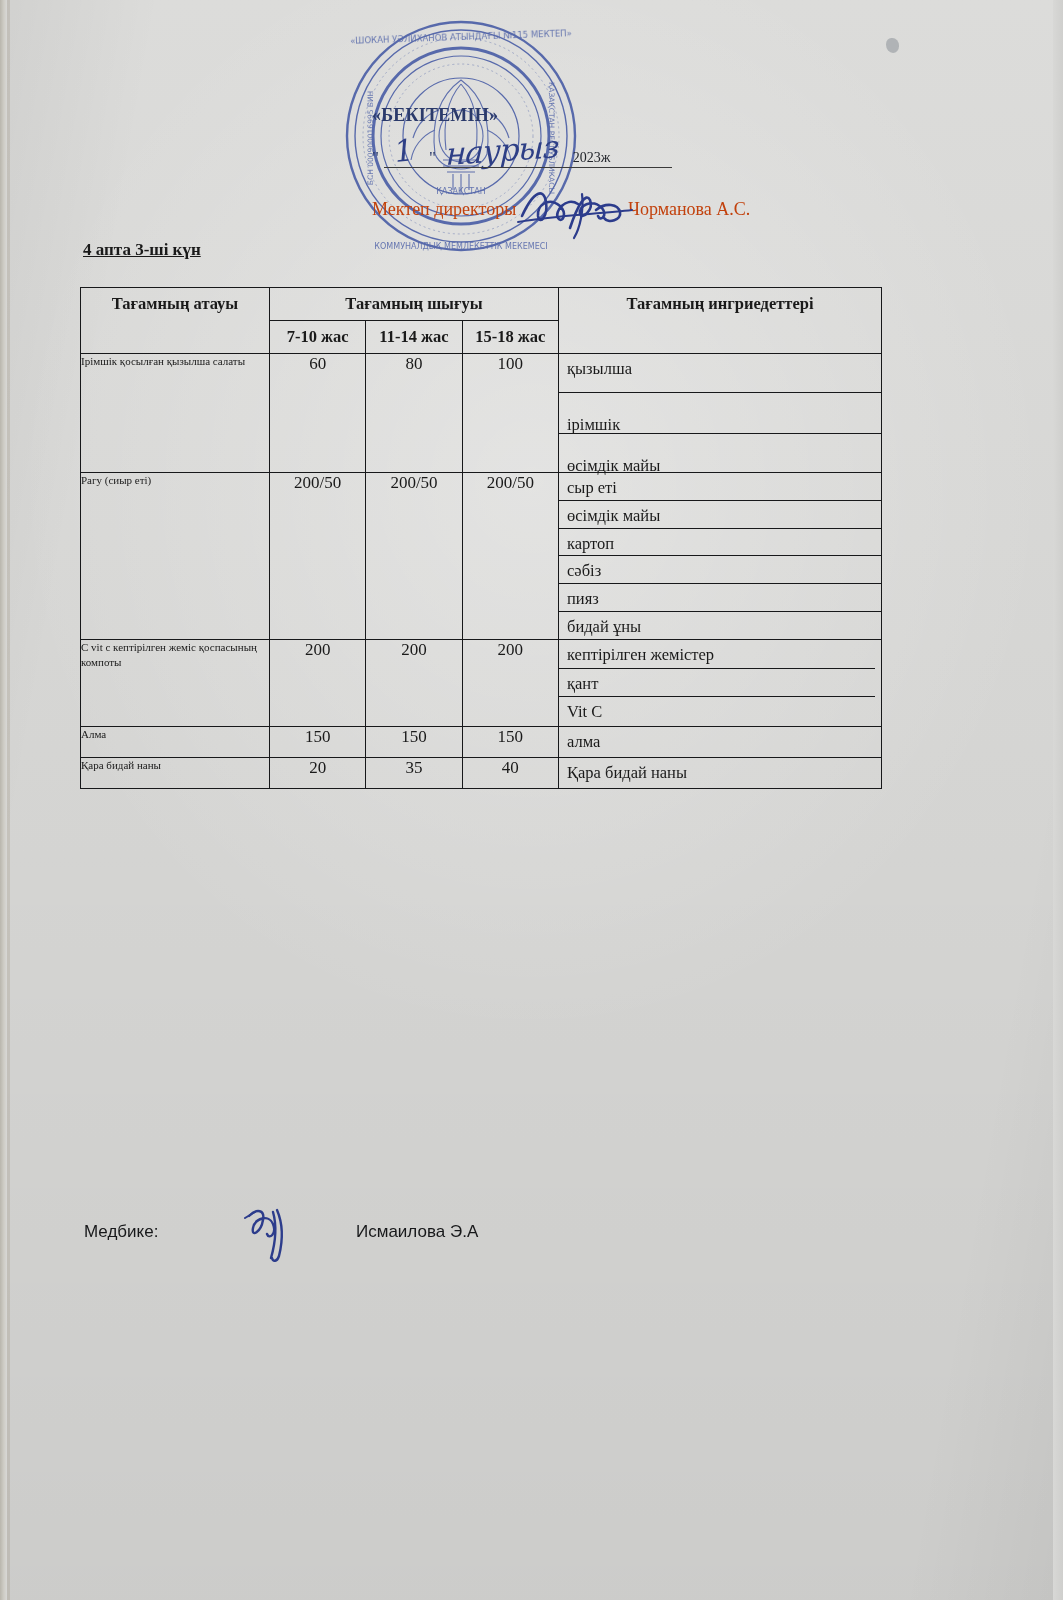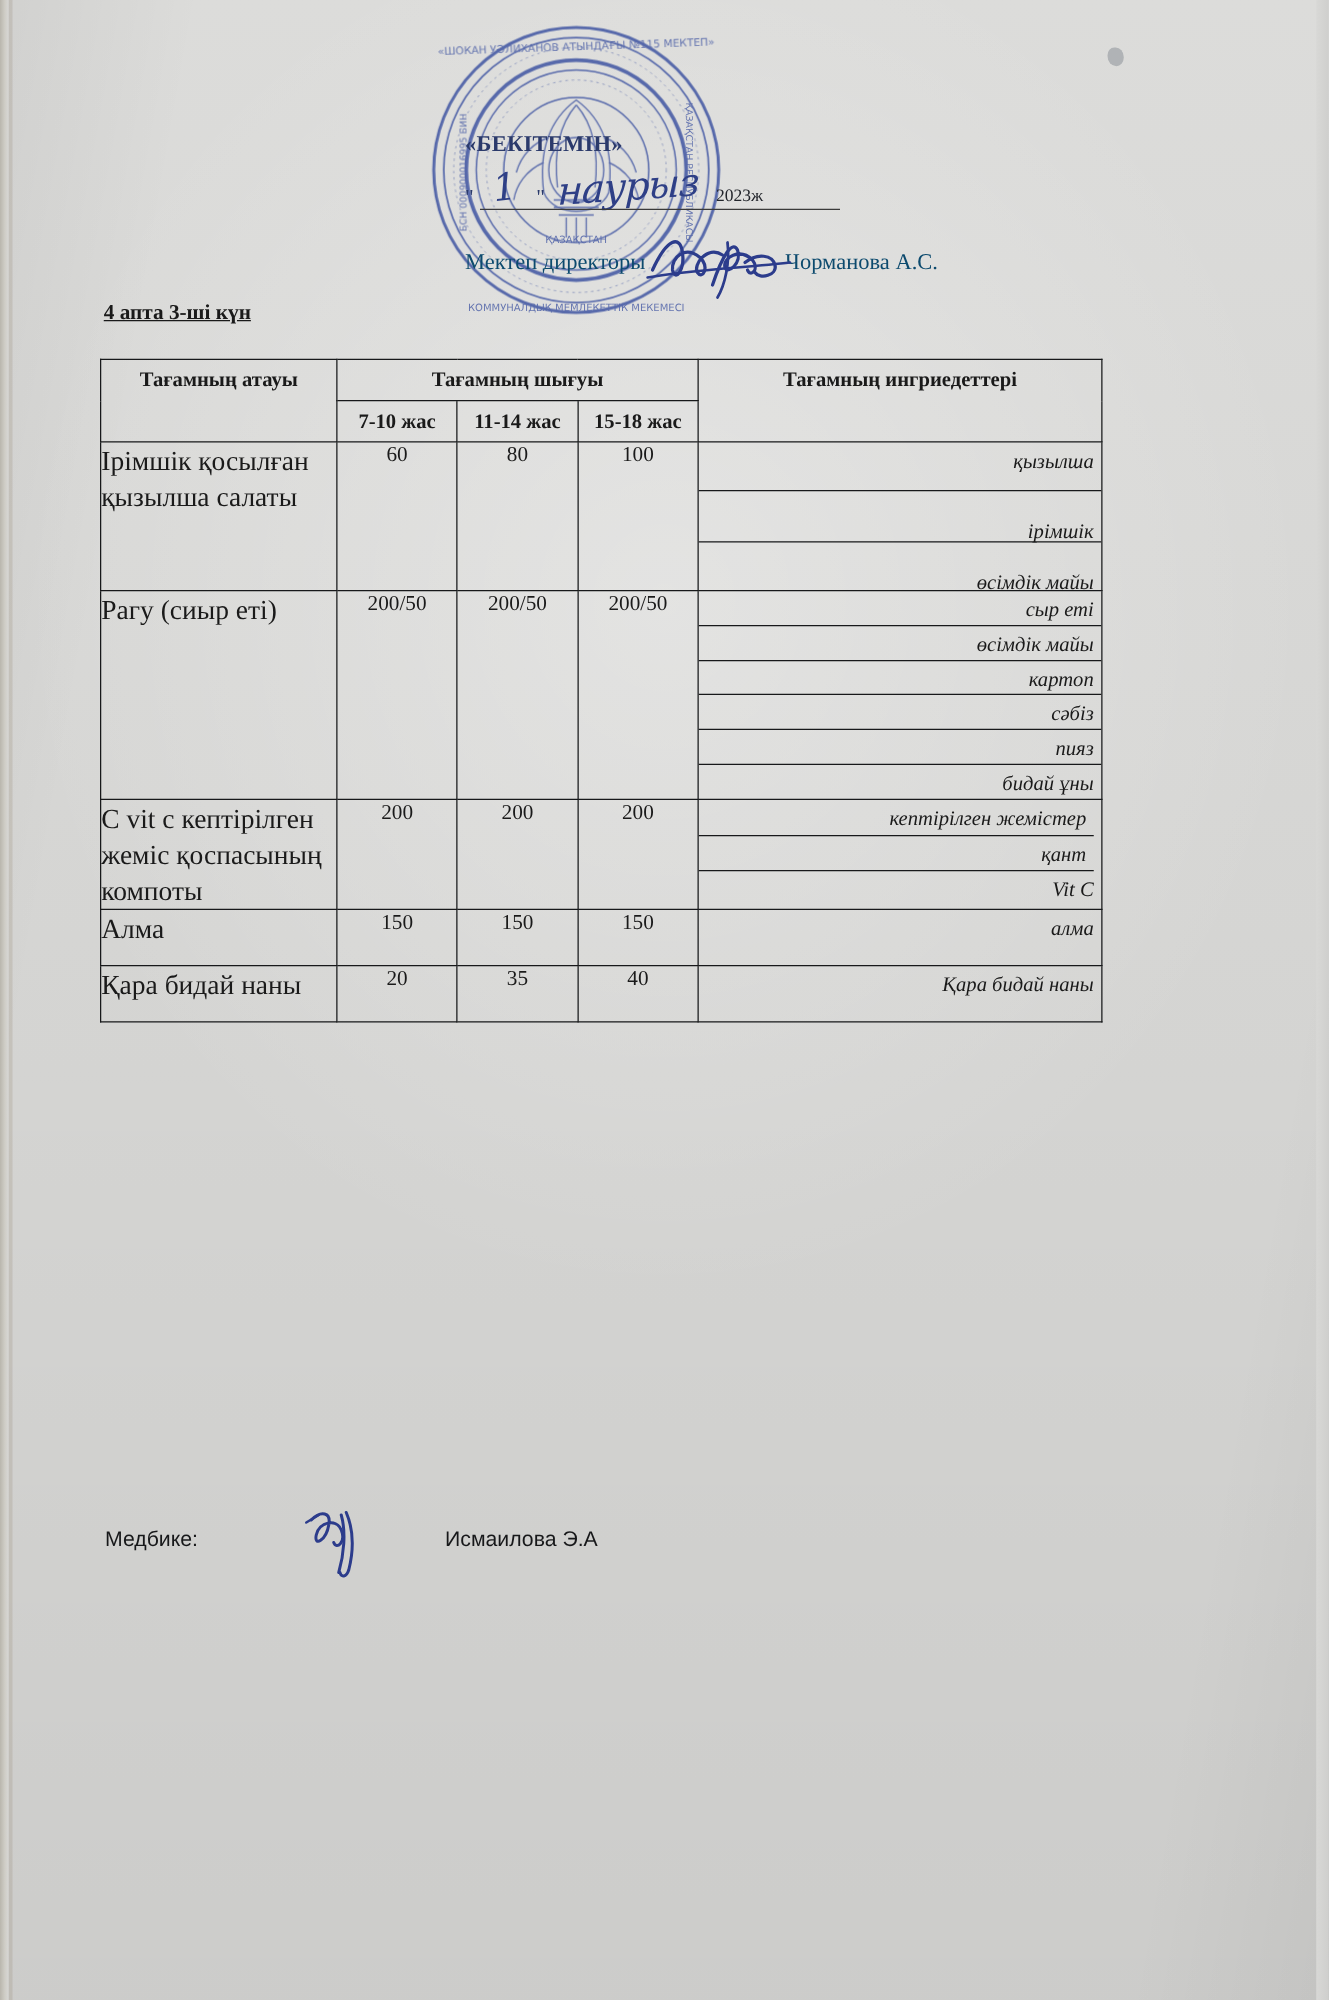--- a/index.html
+++ b/index.html
@@ -84,21 +84,21 @@
   .date-underline {
     position: absolute; left: 12px; bottom: 0px; width: 288px; height: 1.5px;
     background: #3a3a3a;
   }
   .year {
     font-size: 14px; color: #22252b; margin-left: 14px; padding-bottom: 2px;
   }
   .director-line {
     margin-top: 22px;
     display: flex; align-items: center; gap: 0px;
-    font-size: 18px; color: #0c4a6e;
+    font-size: 18px; color: #c2410c;
   }
   .sig-director {
     position: relative;
     width: 104px; height: 38px; margin: 0 4px;
   }
   .sig-director svg { position: absolute; left: -12px; top: -14px; }
   .director-name { font-size: 18px; }
 
   
   .day-caption {
@@ -129,39 +129,38 @@
     text-align: center;
     font-weight: 700;
     font-size: 16.5px;
     padding: 6px 1px;
   }
   th.h-out-group { font-size: 17px; padding: 5px 4px 4px; }
   th.h-age { font-size: 16px; padding: 4px 2px 5px; margin-top: 40px; }
   th.h-name, th.h-ingr { font-size: 17px; }
 
   td.dish {
-    font-size: 22px;
+    font-size: 11px;
     padding: 6px 4px 6px 6px;
     line-height: 1.32;
     text-align: left;
   }
   td.num {
     font-size: 17px;
     padding: 6px 4px 6px 4px;
     text-align: center;
   }
   td.ingr-cell { padding: 0; }
   .ingr-list { display: flex; flex-direction: column; height: 100%; }
   .ingr-item {
     font-size: 16.5px;
-    padding: 5px 6px 19px 8px;
+    padding: 5px 6px 5px 8px;
     border-bottom: 1.6px solid #17181a;
-    text-align: right;
+    text-align: left;
     box-sizing: border-box;
-    font-style: italic;
   }
   .ingr-item:last-child { border-bottom: none; }
   .ingr-item.tall { padding-top: 22px; padding-bottom: 6px; }
   .ingr-item.short-rule { border-bottom: 1.6px solid #17181a; margin-right: 6px; }
 
   
   .nurse-row {
     position: absolute; left: 84px; top: 1212px;
     display: flex; align-items: center;
     font-family: Liberation Sans, sans-serif;

